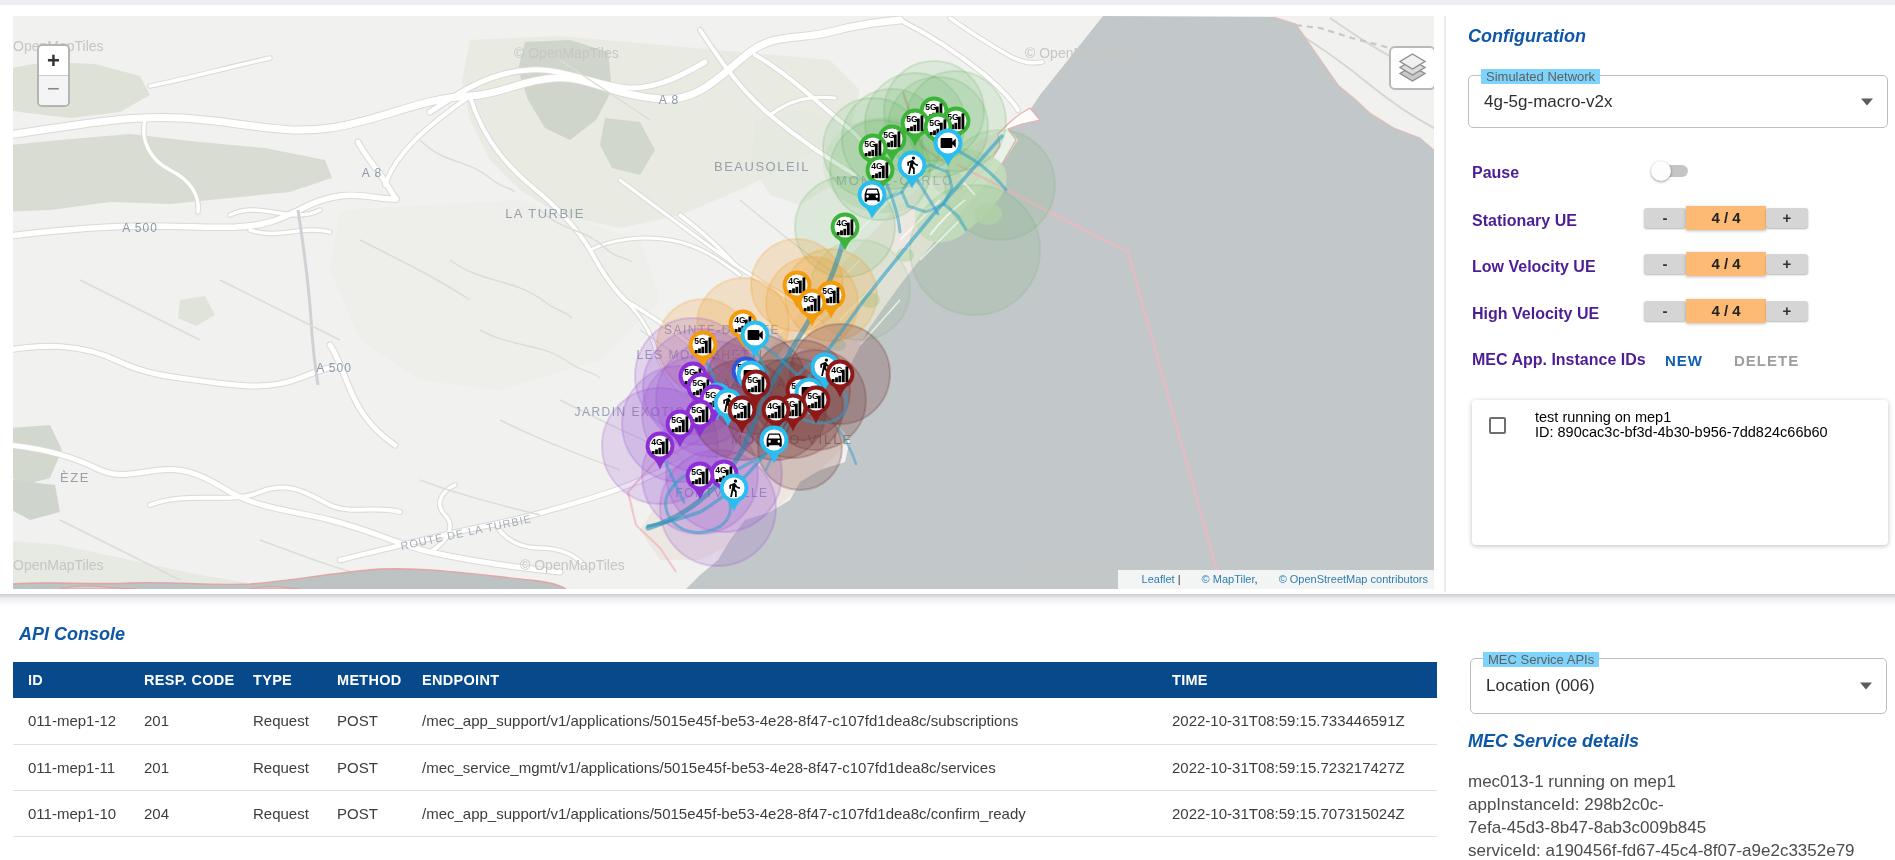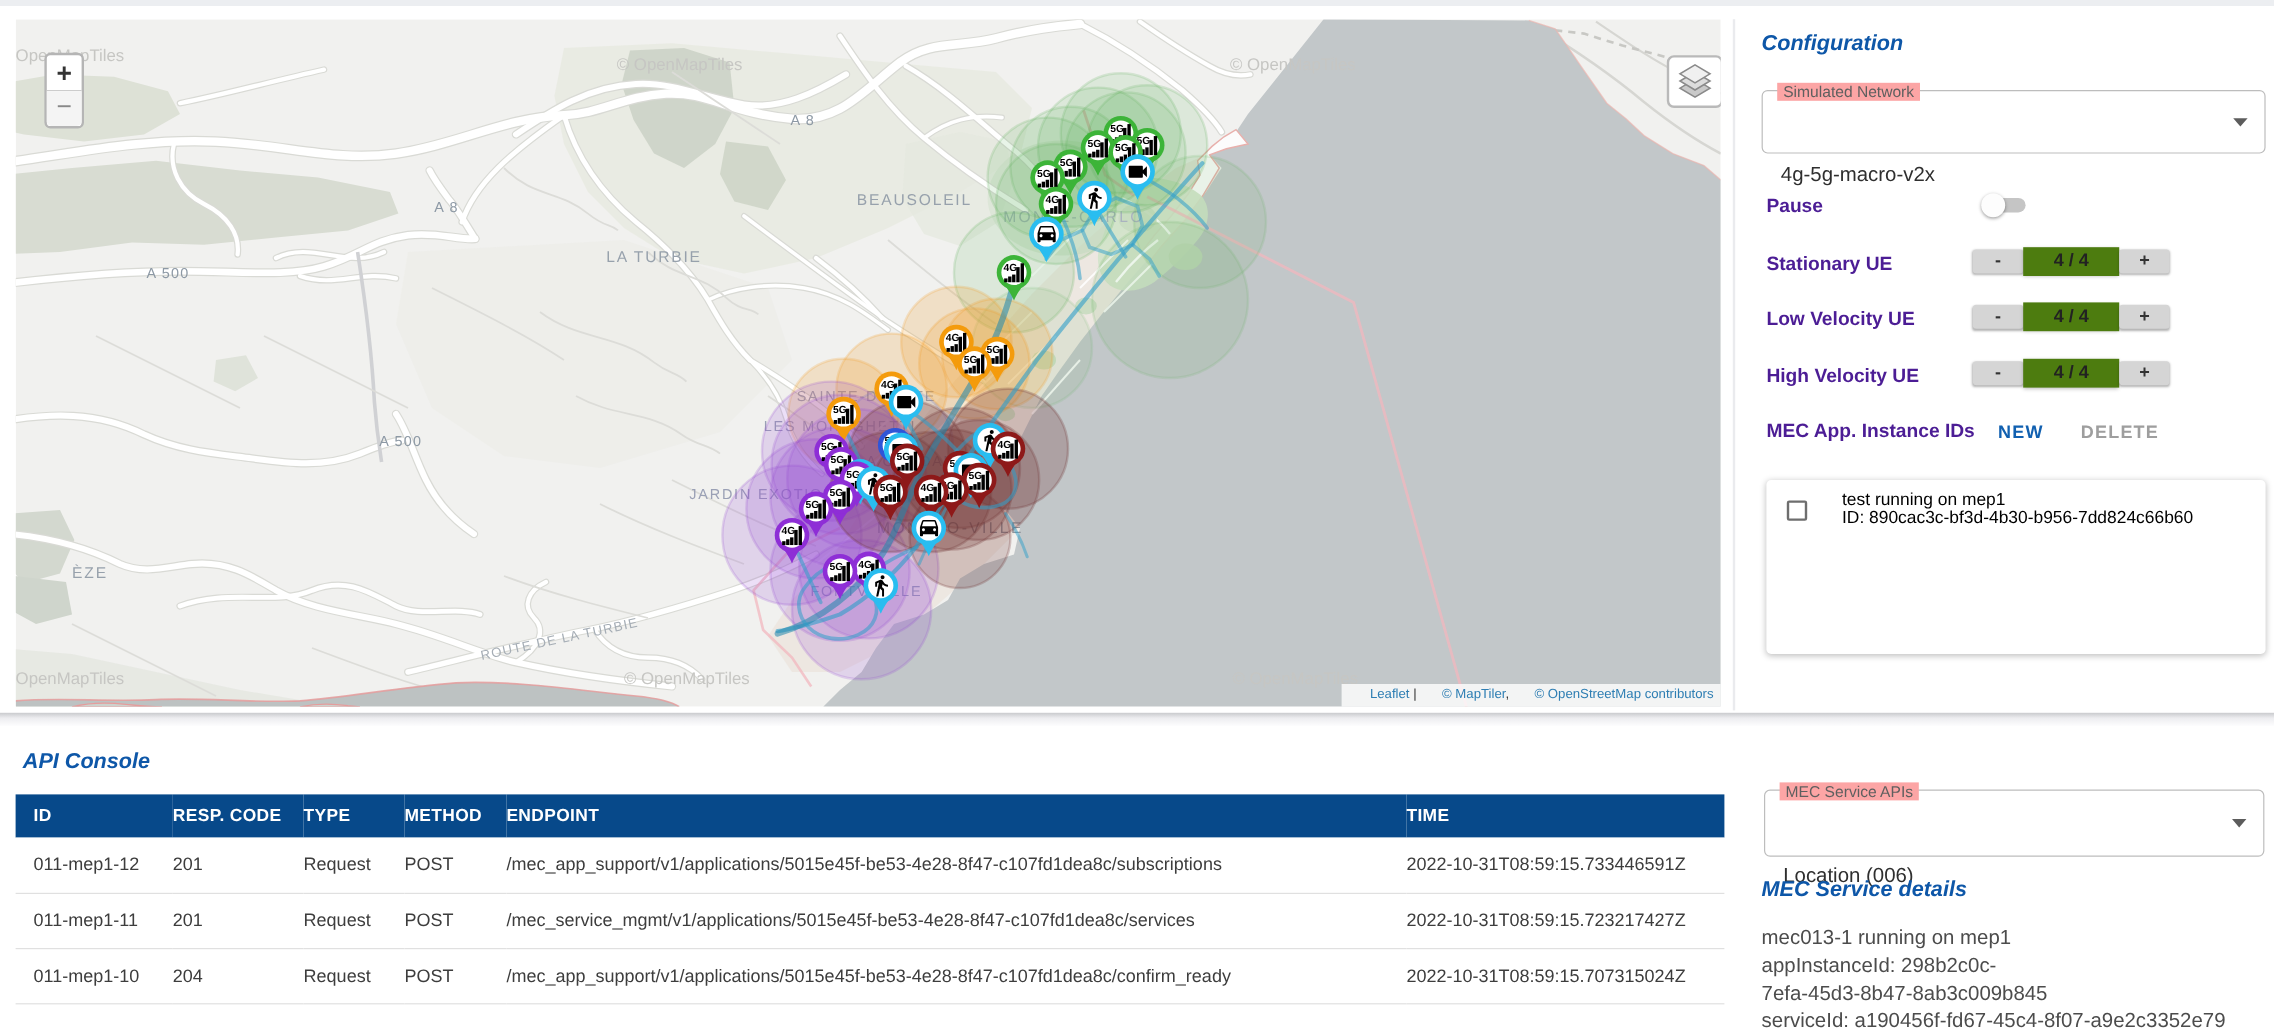--- a/index.html
+++ b/index.html
@@ -14,33 +14,33 @@
   line-height:26px; background:#f4f4f4; border-radius:0 0 4px 4px;}
 .layerctl { left:1376px; top:30px; width:47px; height:44px; background:#fff;
   border:2px solid #b9b9b9; border-radius:6px; z-index:5; }
 .attrib { right:0px; bottom:0px; background:rgba(255,255,255,0.8);
   font-size:11px; color:#333; padding:3px 6px 4px 6px; z-index:5; }
 .attrib span { color:#2e7eb3;padding-left:18px; }
 .vline { left:1444px; top:16px; width:2px; height:576px; background:#eaebee; }
 .band { left:0; top:594px; width:1895px; height:11px;
   background:linear-gradient(#c9cacd,#ededf0 40%,#fdfdfe); }
 .field { position:absolute; border:1px solid #bdbdbd; border-radius:5px; background:#fff; }
-.field .flabel { position:absolute; top:-7px; left:12px; background:#fca5a5;
+.field .flabel { position:absolute; top:-7px; left:12px; background:#7dd3fc;
   padding:0 5px; font-size:13px; color:#5f5f5f; }
 .field .fval { position:absolute; left:15px; top:50%; transform:translateY(-50%);
-  font-size:17px; color:#2f2f2f;margin-top:44px; }
+  font-size:17px; color:#2f2f2f; }
 .field .farrow { position:absolute; right:14px; top:50%; transform:translateY(-50%);
   width:0; height:0; border-left:6px solid transparent; border-right:6px solid transparent;
   border-top:7px solid #5c5c5c; }
 .plabel { position:absolute; font-size:16px; font-weight:700; color:#4c1d95; }
 .stepper { position:absolute; height:24px; }
 .stepper .sbtn { position:absolute; top:2px; width:42px; height:20px; background:#d5d5d5;
   border-radius:3px; text-align:center; font-size:15px; font-weight:700; color:#333;
   line-height:19px; box-shadow:0 1px 2px rgba(0,0,0,0.3); }
-.stepper .sval { position:absolute; left:42px; top:0; width:80px; height:24px; background:#4d7c0f;
+.stepper .sval { position:absolute; left:42px; top:0; width:80px; height:24px; background:#fdba74;
   text-align:center; font-size:15px; font-weight:700; color:#222; line-height:24px;
   box-shadow:0 1px 3px rgba(0,0,0,0.25); }
 .switch { position:absolute; width:33px; height:20px; }
 .switch .track { position:absolute; left:3px; top:4px; width:30px; height:12px;
   border-radius:6px; background:#9e9e9e; opacity:0.6; }
 .switch .thumb { position:absolute; left:-4px; top:0; width:20px; height:20px;
   border-radius:50%; background:#fdfdfd; box-shadow:0 1px 3px rgba(0,0,0,0.4); }
 .btntxt { position:absolute; font-size:15px; font-weight:700; letter-spacing:1px; }
 .listcard { left:1472px; top:400px; width:416px; height:145px; background:#fff;
   border-radius:4px; box-shadow:0 1px 5px rgba(0,0,0,0.25); }

